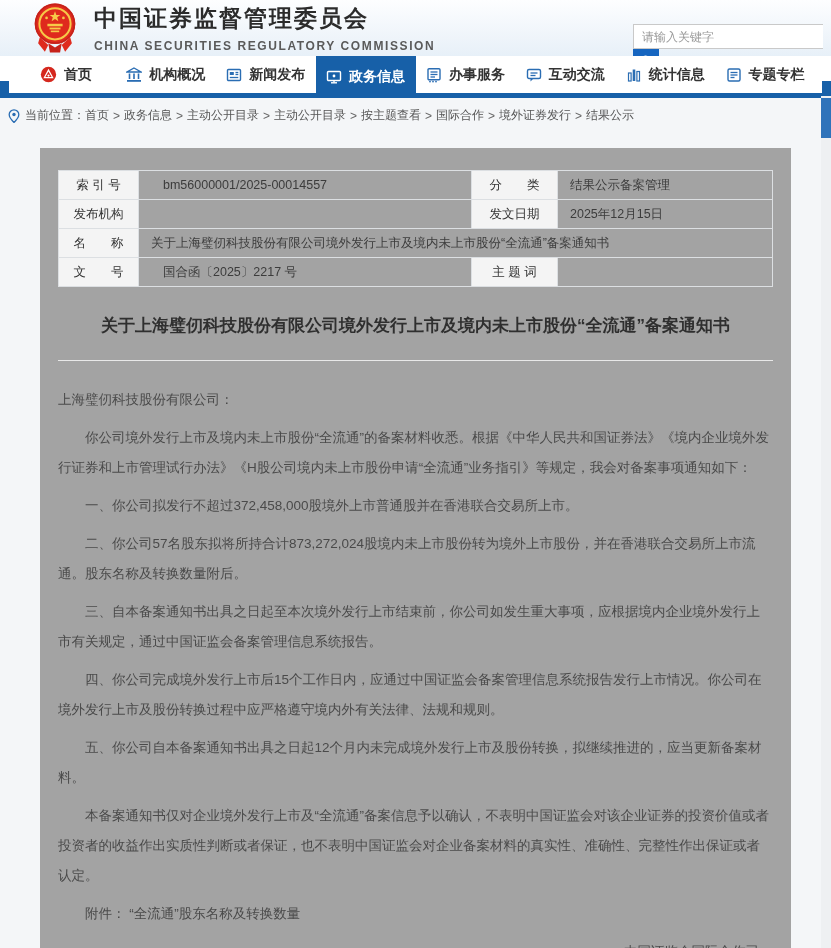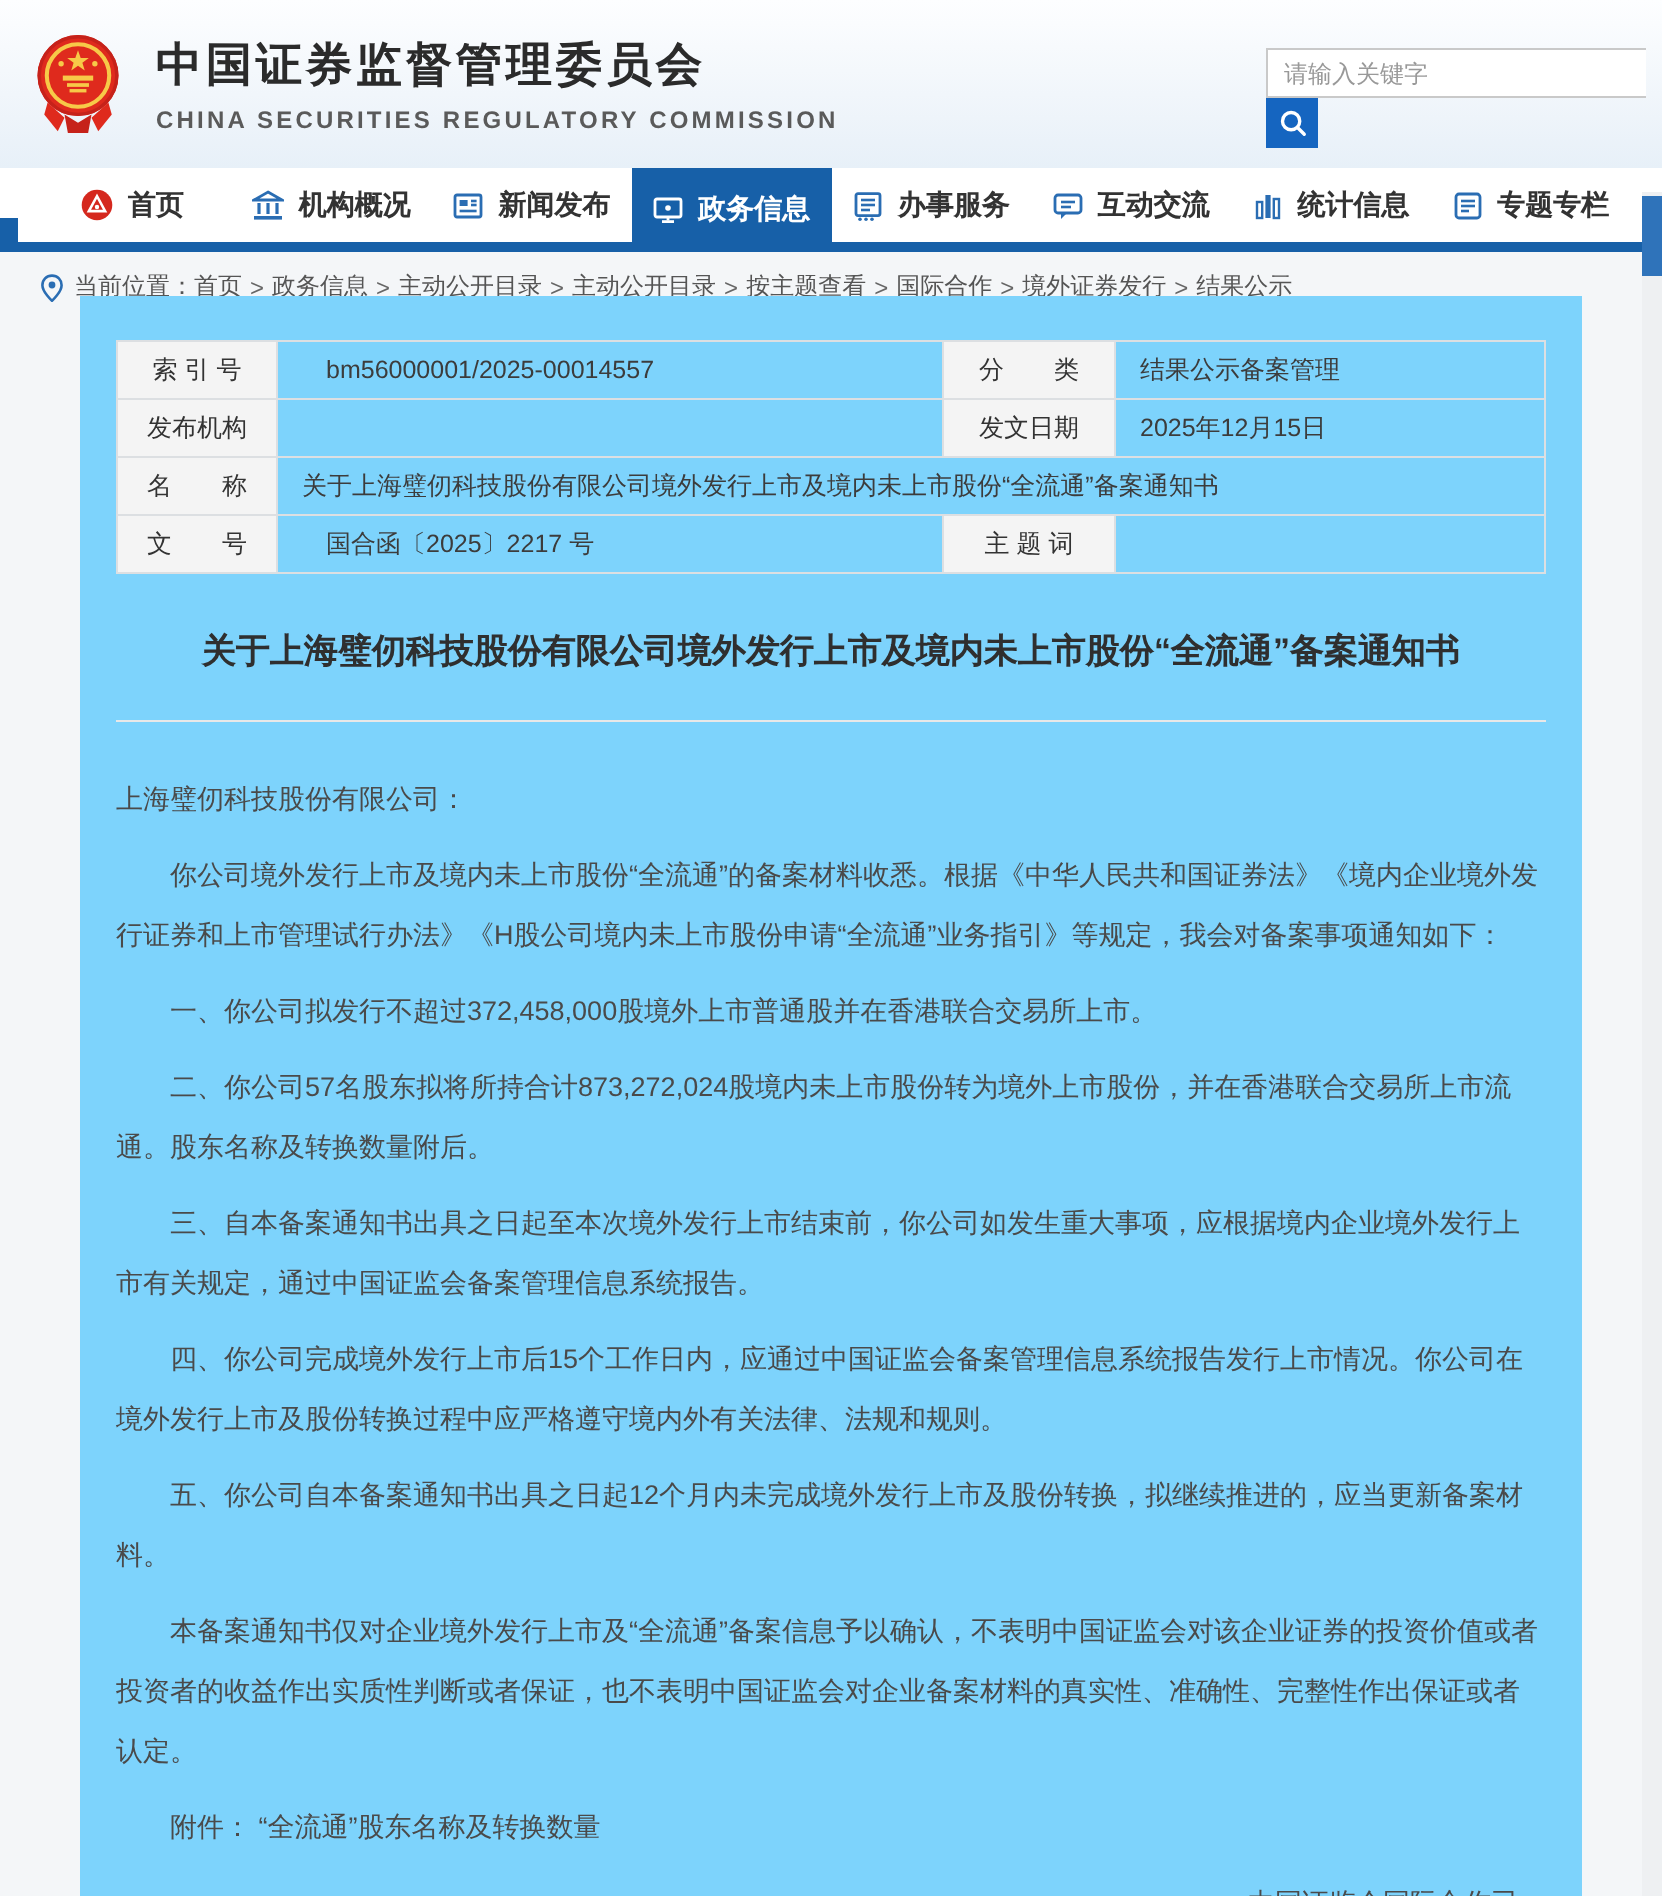--- a/index.html
+++ b/index.html
@@ -1,21 +1,21 @@
 <!DOCTYPE html>
 <html><head>
 <meta charset="utf-8">
 <style>
   * { margin:0; padding:0; box-sizing:border-box; }
   html,body { width:831px; height:948px; }
   body { font-family:"Liberation Sans", sans-serif; background:#f4f6f8; position:relative; overflow:hidden; }
 
   
-  .header { height:84px; background:linear-gradient(180deg,#fdfeff 0%,#eef4fa 70%,#e7f0f8 100%);
-            display:flex; align-items:center; padding-left:12px; position:relative; }
+  .header { height:56px; background:linear-gradient(180deg,#fdfeff 0%,#eef4fa 70%,#e7f0f8 100%);
+            display:flex; align-items:center; padding-left:28px; position:relative; }
   .emblem { width:54px; height:58px; flex:0 0 auto; cursor:pointer; }
   .brand { margin-left:12px; }
   .brand-title { font-size:23px; font-weight:bold; color:#2b2b2b; letter-spacing:2px; }
   .brand-sub { font-size:12px; color:#5a5a5a; letter-spacing:1.6px; margin-top:5px; font-weight:bold; }
   .search { position:absolute; right:8px; top:24px; display:flex;flex-direction:column; }
   .search input { width:190px; height:25px; border:1px solid #c9c9c9; border-right:none; padding:0 8px;
                   font-size:12px; color:#333; outline:none; background:#fff; }
   .search input::placeholder { color:#999; }
   .search button { width:26px; height:25px; background:#1565c0; border:none; cursor:pointer;
                    display:flex; align-items:center; justify-content:center; }
@@ -26,27 +26,27 @@
   .nav-cap { position:absolute; bottom:0; width:9px; height:17px; background:#1760a8; }
   .nav-cap.left { left:0; } .nav-cap.right { right:0; }
   .tabs { position:absolute; left:16px; right:16px; top:0; height:42px; display:flex; }
   .tab { flex:1; height:37px; display:flex; align-items:center; justify-content:center; gap:7px;
          font-size:14px; font-weight:bold; color:#333; cursor:pointer; }
   .tab .ticon { display:flex; color:#2a6db3; }
   .tab.active { height:42px; background:#1760a8; color:#fff; }
   .tab.active .ticon { color:#fff; }
 
   
-  .breadcrumb { display:flex; align-items:center; padding:9px 0 7px 20px; font-size:12px; color:#555; }
+  .breadcrumb { display:flex; align-items:center; padding:9px 0 7px 8px; font-size:12px; color:#555; }
   .breadcrumb .pin { display:flex; margin-right:5px; color:#2a6db3; }
   .breadcrumb a { color:#555; text-decoration:none; cursor:pointer; }
   .breadcrumb .sep { margin:0 4px; color:#666; }
 
   
-  .card { position:absolute; left:40px; top:148px; width:751px; bottom:0; background:#7dd3fc; }
+  .card { position:absolute; left:40px; top:148px; width:751px; bottom:0; background:#a3a3a3; }
   table.meta { width:715px; margin:22px auto 0; border-collapse:collapse; font-size:12.5px; color:#3c3c3c;
                table-layout:fixed; }
   table.meta th, table.meta td { border:1px solid #dcdfe2; height:29px; padding:0 12px; text-align:left;
                font-weight:normal; white-space:nowrap; overflow:hidden; }
   table.meta th { background:#f4f4f4; width:80px; text-align:center; color:#333; }
   table.meta td.v1 { width:333px;padding-left:24px; }
   table.meta th.l2 { width:86px; }
 
   .doc-title { font-size:17px; font-weight:bold; text-align:center; color:#2f2f2f; margin:27px auto 0;
                width:715px; }

